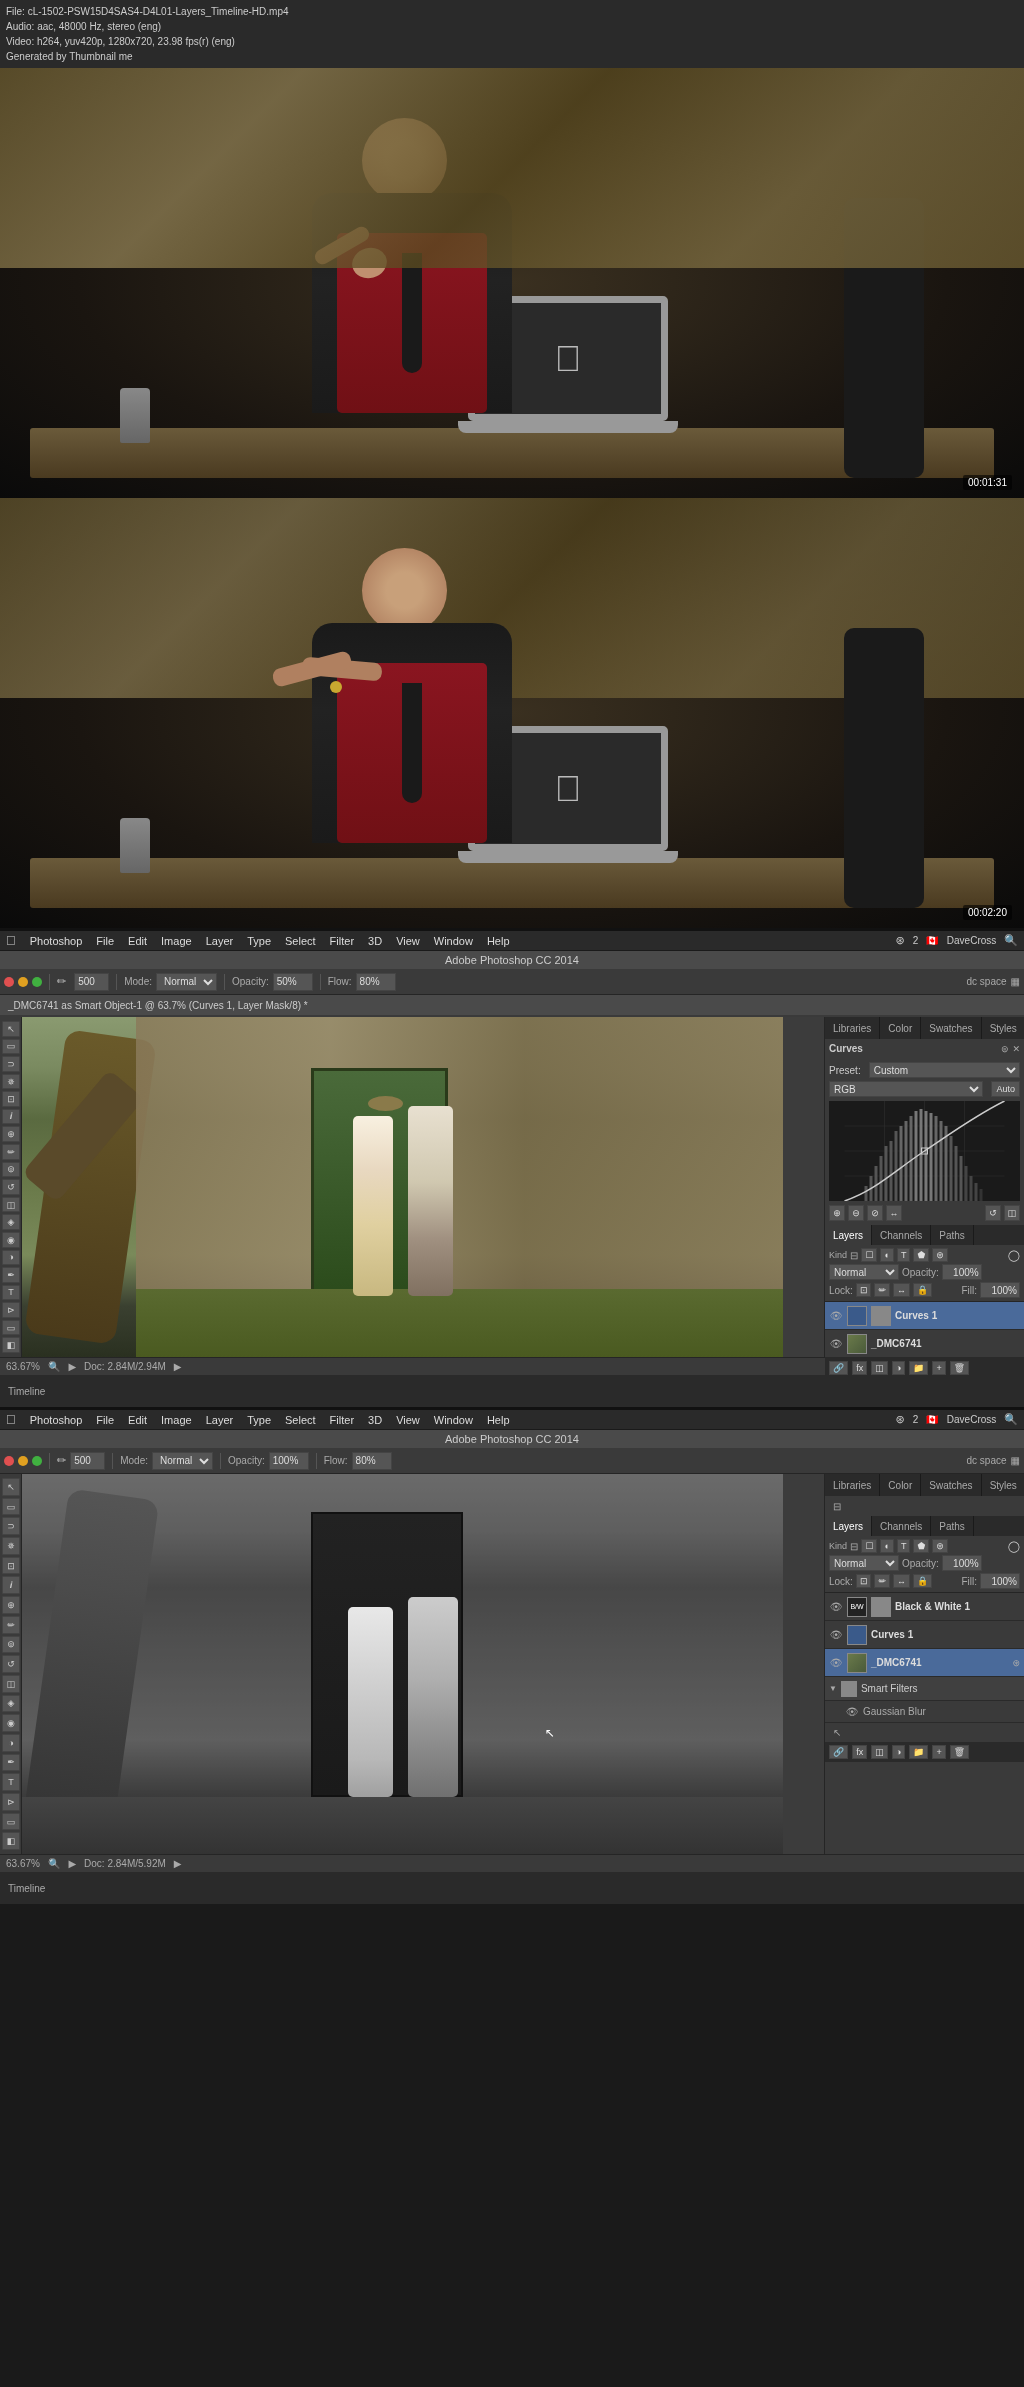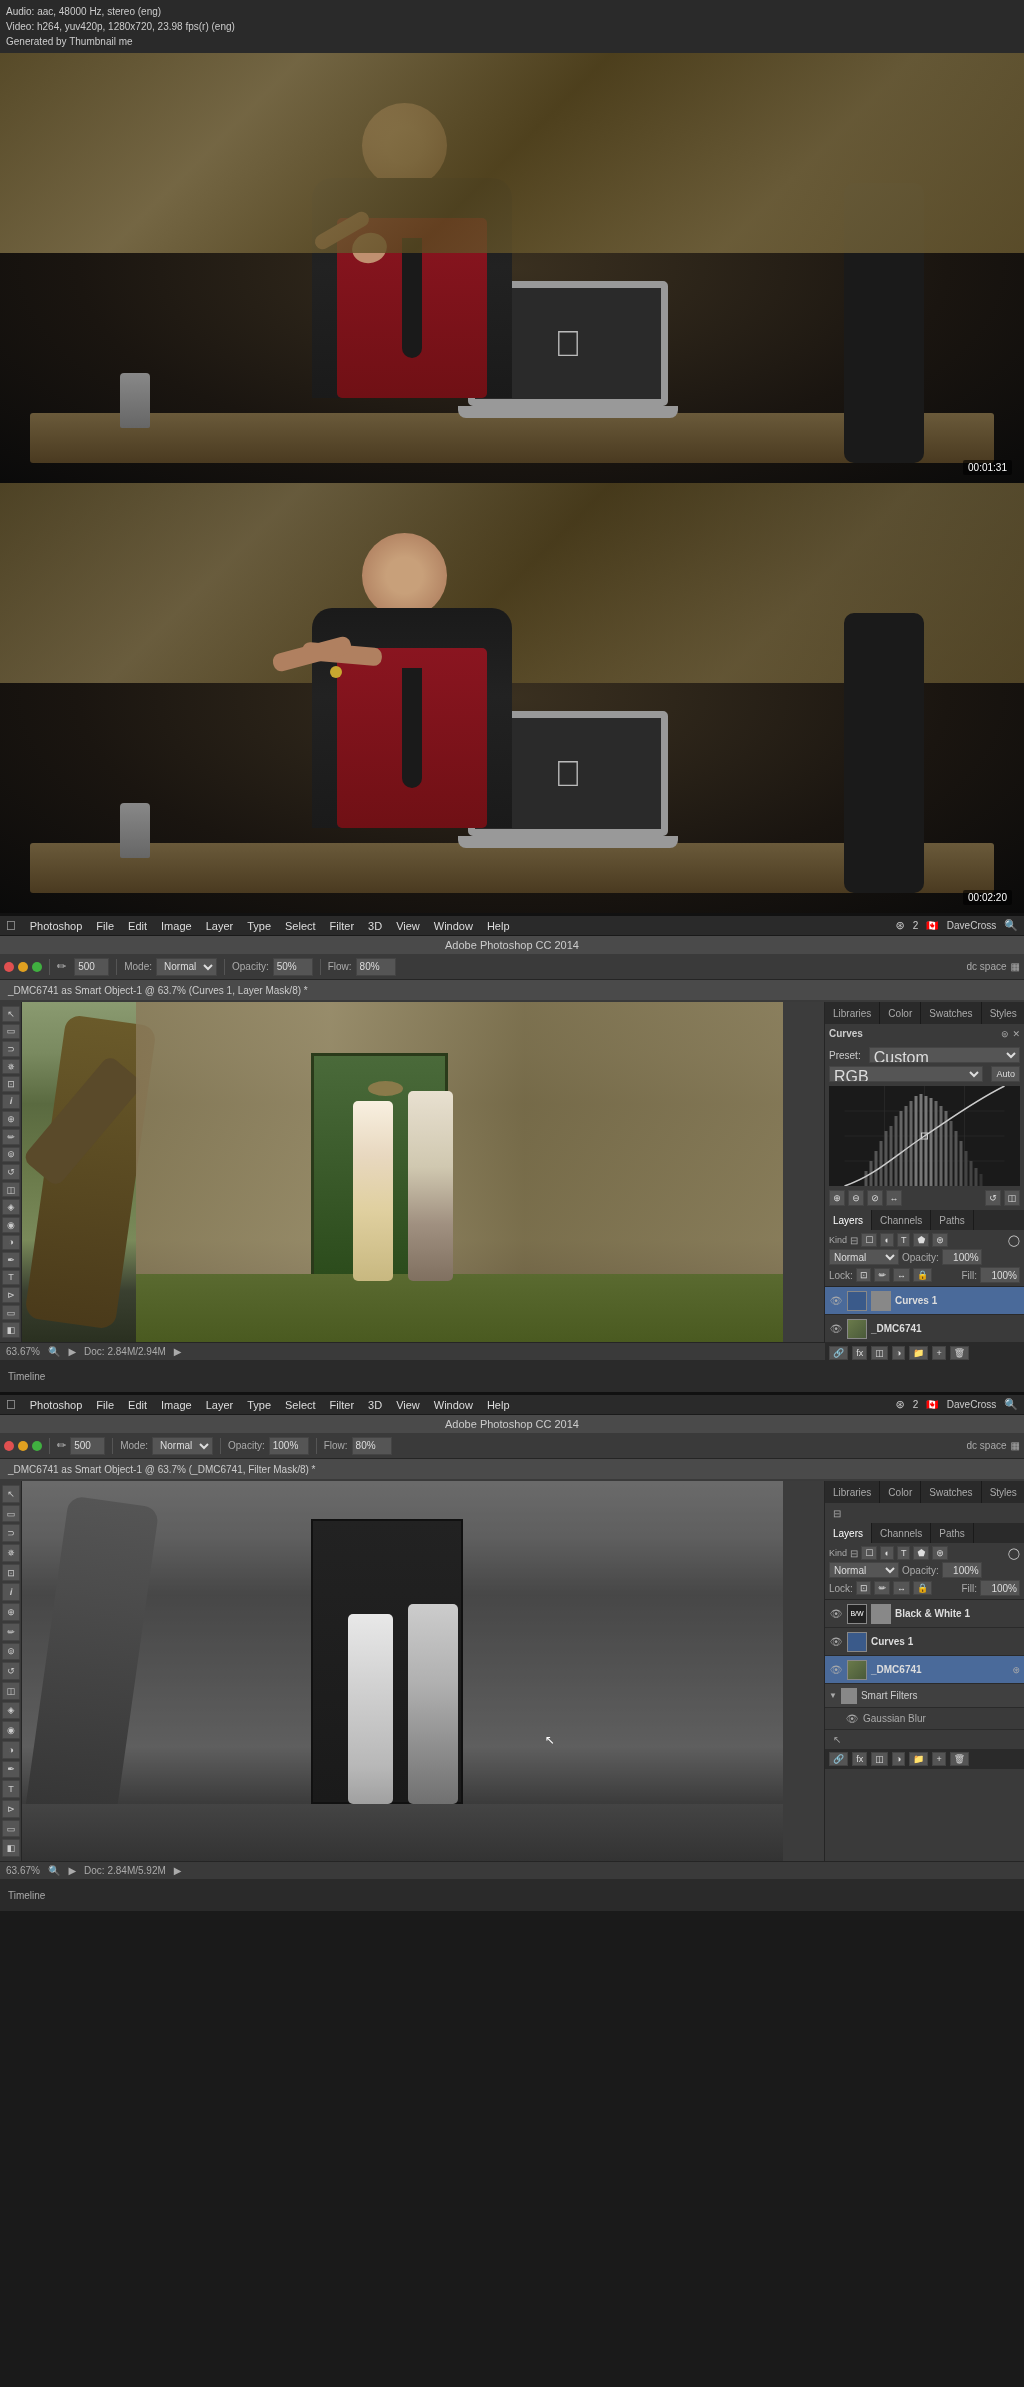--- a/index.html
+++ b/index.html
@@ -192,21 +192,21 @@
       gap: 8px;
       margin-bottom: 3px;
       font-size: 10px;
       color: #ccc;
     }
 
     .ps-field-select {
       background: #555;
       border: 1px solid #444;
       color: #ddd;
-      font-size: 16px;
+      font-size: 10px;
       height: 16px;
       flex: 1;
     }
 
     .ps-field-btn {
       background: #555;
       border: 1px solid #444;
       color: #ddd;
       font-size: 9px;
       height: 16px;
@@ -449,20 +449,21 @@
     .bw-overlay {
       position: absolute;
       top: 0; left: 0; right: 0; bottom: 0;
       background: rgba(0,0,0,0.3);
     }
   </style>
 </head>
 <body>
 
 <div class="video-info">
+  <div>File: cL-1502-PSW15D4SAS4-D4L01-Layers_Timeline-HD.mp4</div>
   <div>Audio: aac, 48000 Hz, stereo (eng)</div>
   <div>Video: h264, yuv420p, 1280x720, 23.98 fps(r) (eng)</div>
   <div>Generated by Thumbnail me</div>
 </div>
 
 <div class="video-frame">
   <div class="video-frame-bg1"></div>
 
   <div style="position:absolute;bottom:20px;left:30px;right:30px;height:50px;background:linear-gradient(180deg,#6a5a3a 0%,#4a3a20 100%);border-radius:3px;"></div>
 
@@ -854,23 +855,20 @@
     <input type="text" class="ps-mode-select" style="width: 40px;" value="100%">
     <span class="separator"></span>
     <span style="color:#aaa;font-size:10px;">Flow:</span>
     <input type="text" class="ps-mode-select" style="width: 40px;" value="80%">
     <div style="margin-left:auto;display:flex;align-items:center;gap:4px;">
       <span style="font-size:10px;color:#aaa;">dc space</span>
       <span style="font-size:10px;color:#aaa;">▦</span>
     </div>
   </div>
 
-  <div class="ps-document-tab">
-    <span>_DMC6741 as Smart Object-1 @ 63.7% (_DMC6741, Filter Mask/8) *</span>
-  </div>
 
   <div class="ps-workspace" style="height:380px;">
 
     <div class="ps-left-tools">
       <div class="ps-tool-btn">↖</div>
       <div class="ps-tool-btn">▭</div>
       <div class="ps-tool-btn">⊃</div>
       <div class="ps-tool-btn">✵</div>
       <div class="ps-tool-btn">⊡</div>
       <div class="ps-tool-btn">𝒊</div>

